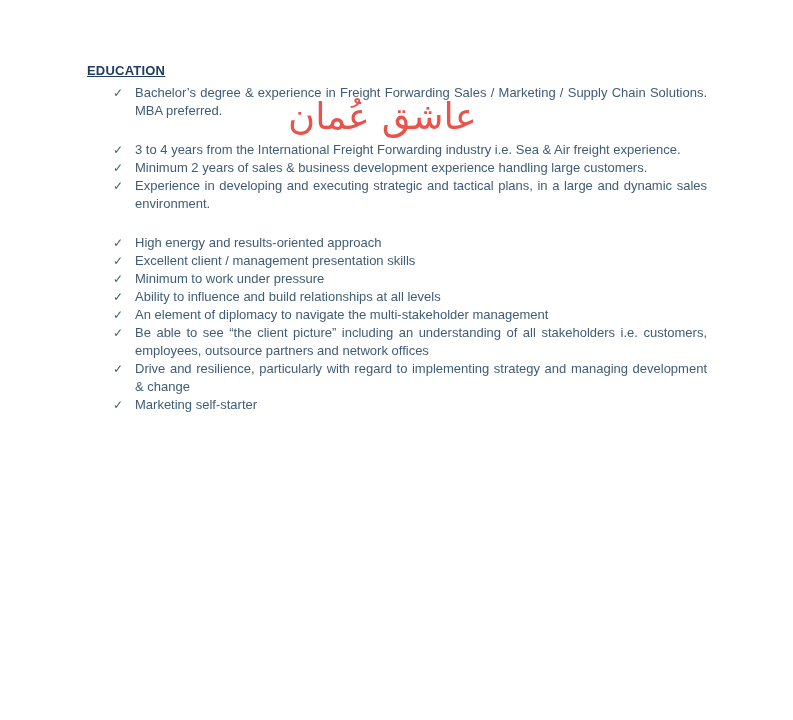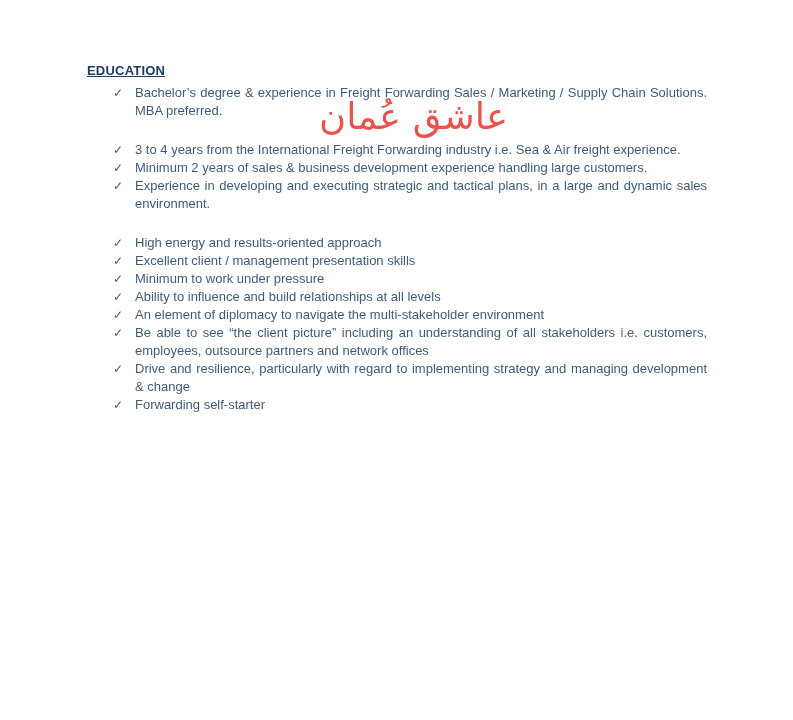--- a/index.html
+++ b/index.html
@@ -55,21 +55,21 @@
   }
   .watermark {
     position: absolute;
     left: 288px;
     top: 90px;
     width: 220px;
     font-family: "DejaVu Sans", sans-serif;
     font-size: 37px;
     line-height: 1.45;
     direction: rtl;
-    text-align: right;
+    text-align: left;
     pointer-events: none;
     filter: blur(0.2px);
   }
 </style>
 </head>
 <body>
 
 <div class="page">
 
   <div class="content">
@@ -114,33 +114,33 @@
         <li class="bullet-item">
           <span class="check">✓</span>
           <span class="bullet-text">Minimum to work under pressure</span>
         </li>
         <li class="bullet-item">
           <span class="check">✓</span>
           <span class="bullet-text">Ability to influence and build relationships at all levels</span>
         </li>
         <li class="bullet-item">
           <span class="check">✓</span>
-          <span class="bullet-text">An element of diplomacy to navigate the multi-stakeholder environment</span>
+          <span class="bullet-text">An element of diplomacy to navigate the multi-stakeholder management</span>
         </li>
         <li class="bullet-item">
           <span class="check">✓</span>
           <span class="bullet-text">Be able to see “the client picture” including an understanding of all stakeholders i.e. customers, employees, outsource partners and network offices</span>
         </li>
         <li class="bullet-item">
           <span class="check">✓</span>
           <span class="bullet-text">Drive and resilience, particularly with regard to implementing strategy and managing development &amp; change</span>
         </li>
         <li class="bullet-item">
           <span class="check">✓</span>
-          <span class="bullet-text">Forwarding self-starter</span>
+          <span class="bullet-text">Marketing self-starter</span>
         </li>
       </ul>
     </div>
 
   </div>
 
   <div class="watermark" style="color: rgb(232, 84, 76);">عاشق عُمان</div>
 
 </div>
 

